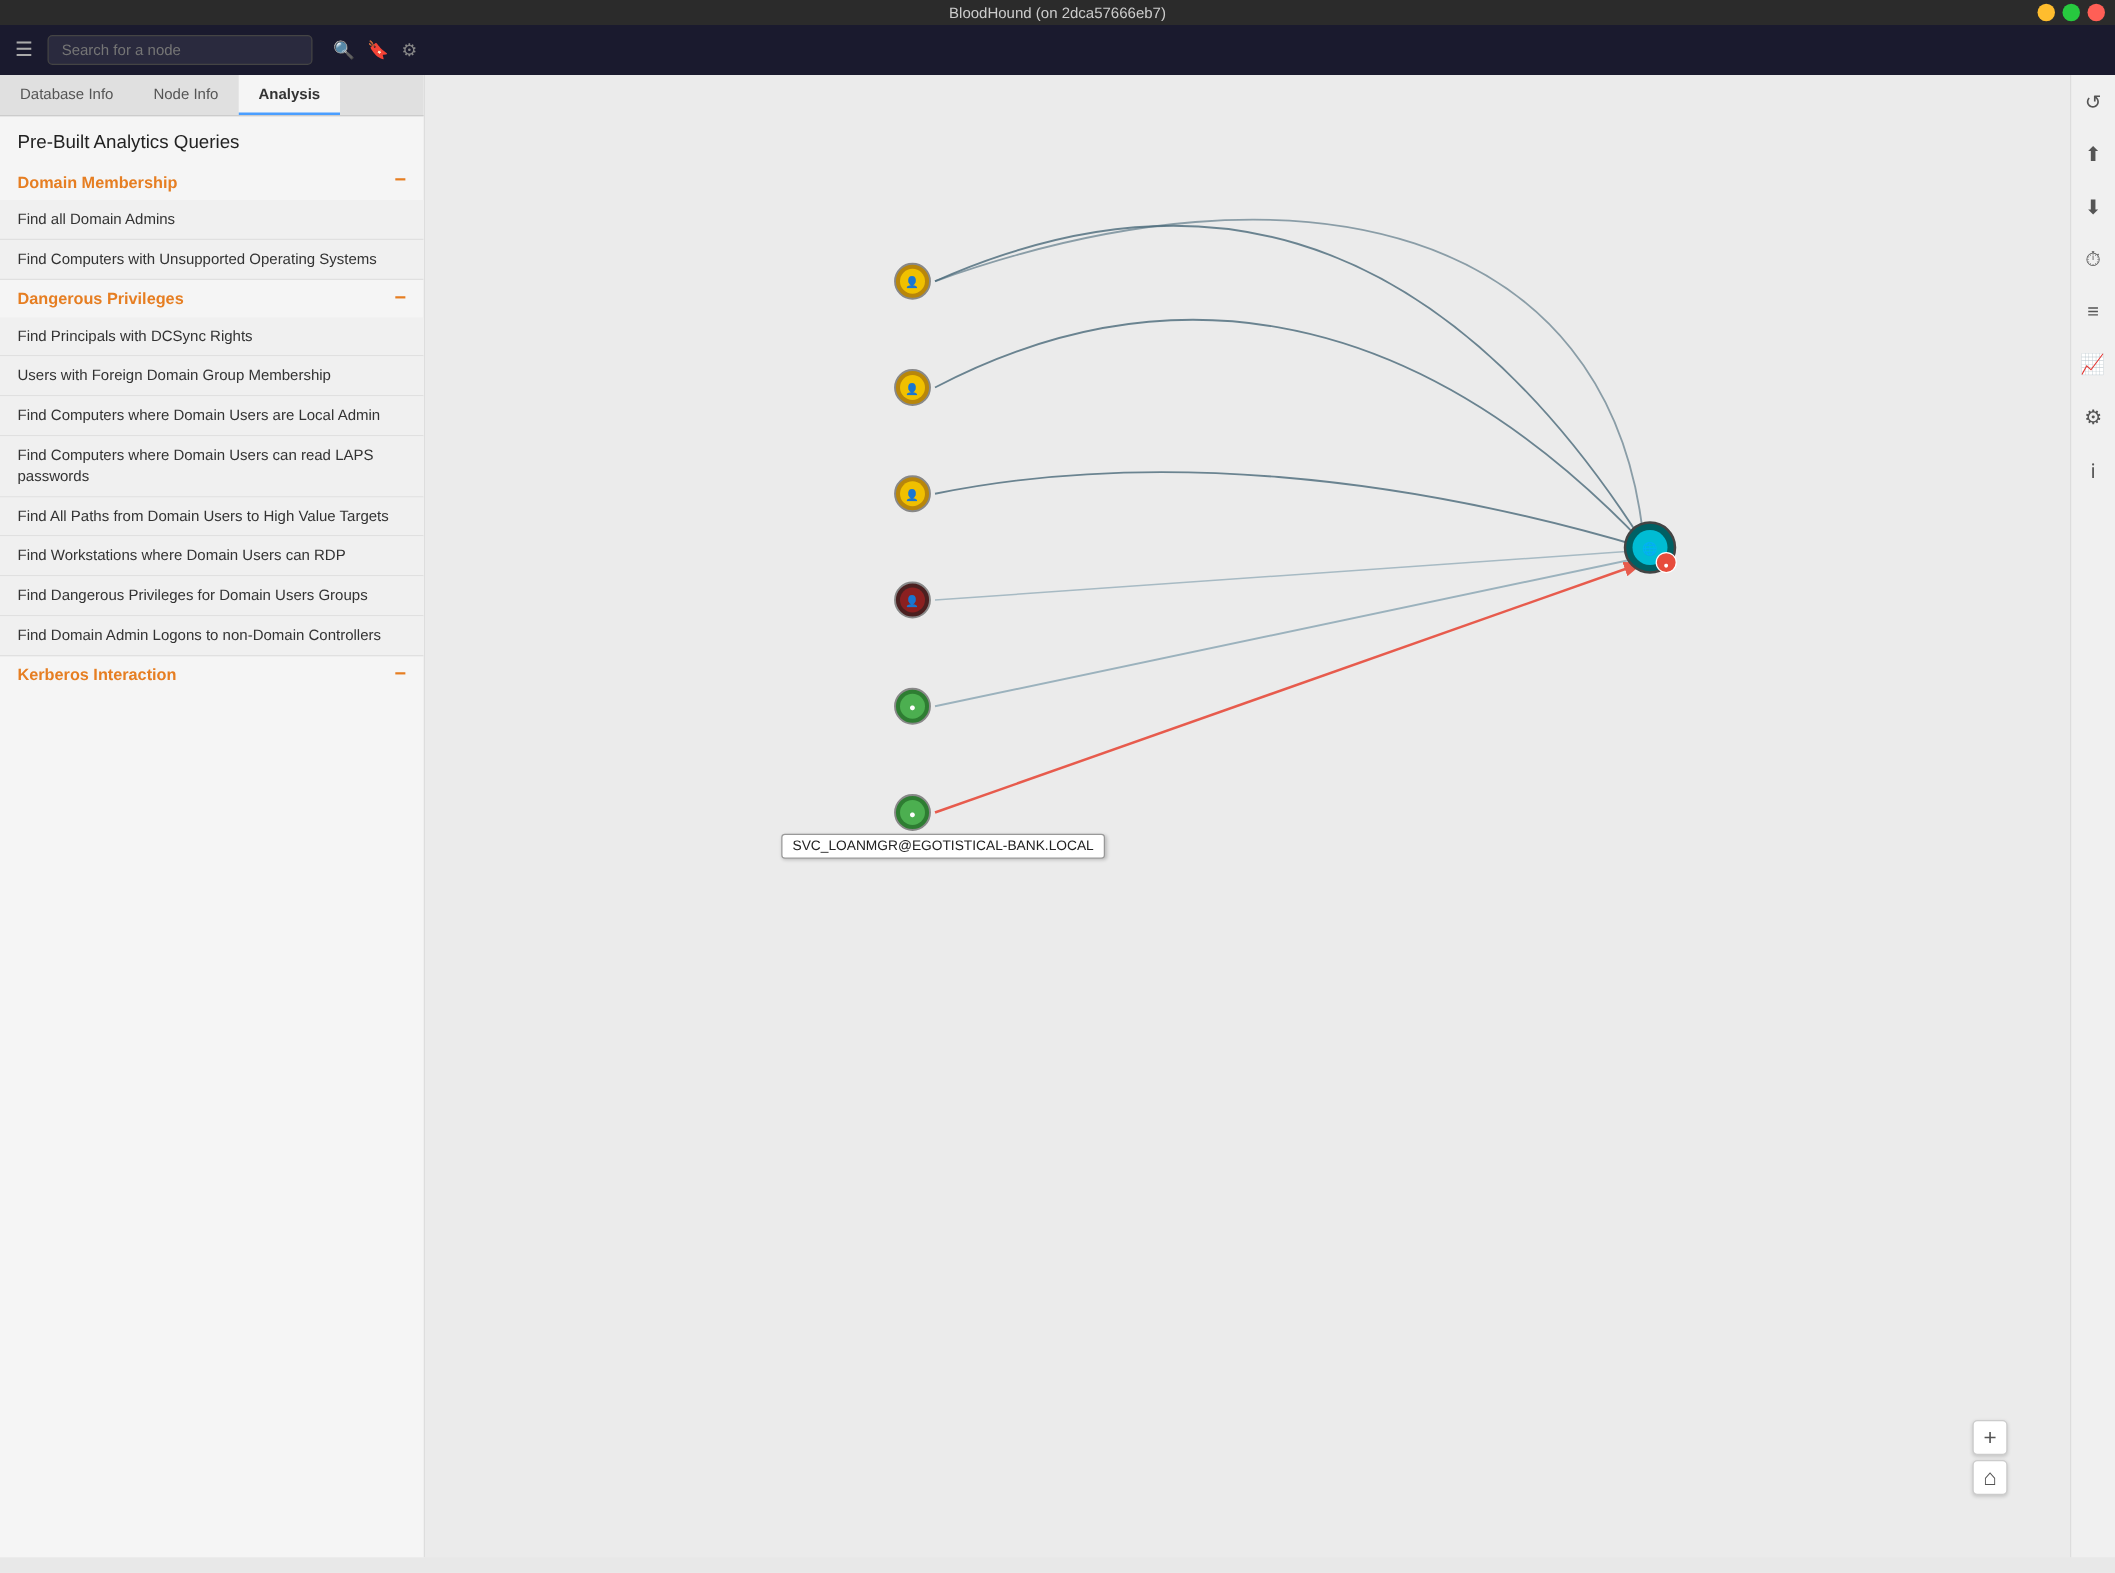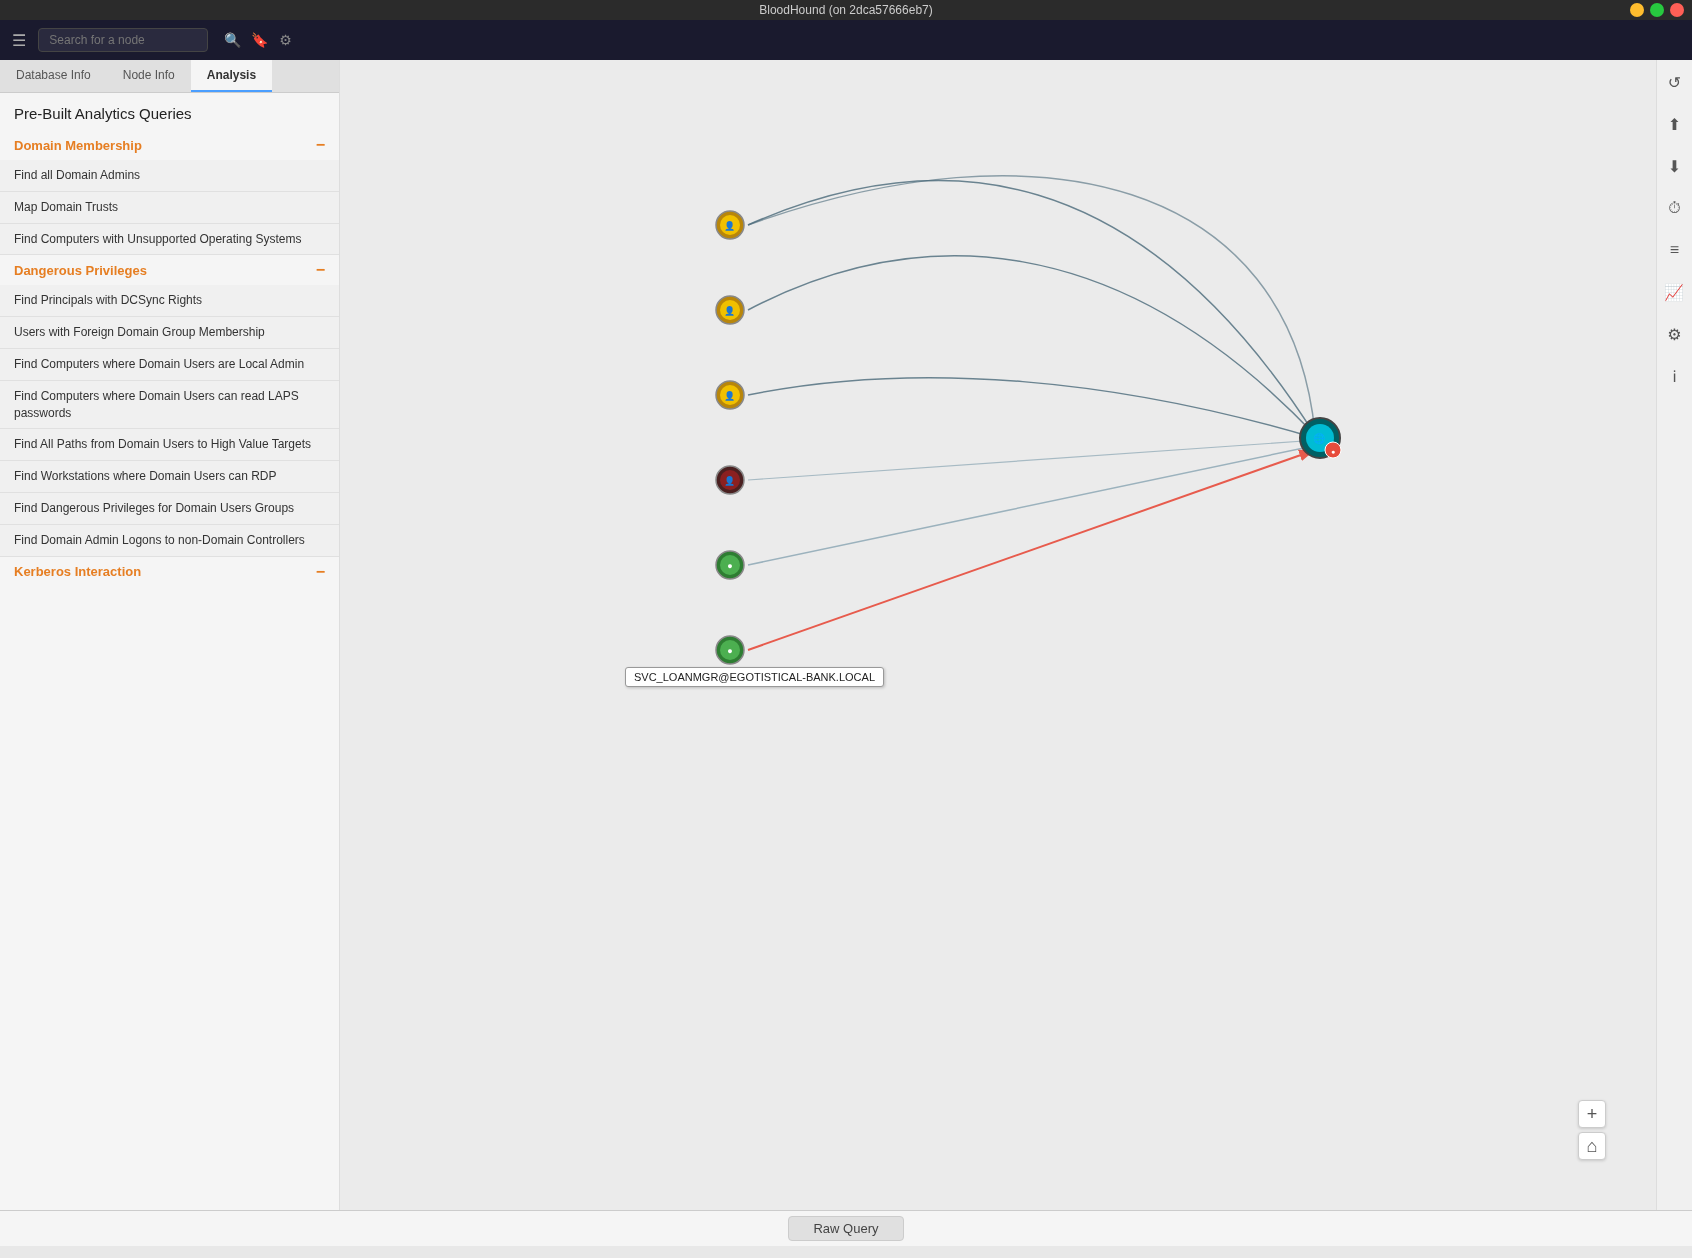--- a/index.html
+++ b/index.html
@@ -62,21 +62,21 @@
       cursor: pointer;
       margin-right: 4px;
     }
     #topbar .search-box {
       background: #2a2a3e;
       border: 1px solid #444;
       border-radius: 4px;
       padding: 4px 10px;
       color: #ccc;
       font-size: 12px;
-      width: 170px;
+      width: 212px;
       outline: none;
     }
     #topbar .topbar-icons {
       display: flex;
       gap: 10px;
       margin-left: 8px;
     }
     #topbar .topbar-icon {
       color: #888;
       font-size: 14px;
@@ -294,21 +294,20 @@
       </div>
 
       <div id="sidebar-content">
         <div class="analytics-title">Pre-Built Analytics Queries</div>
 
         <div class="section-header">
           <span class="section-label">Domain Membership</span>
           <span class="collapse-icon">−</span>
         </div>
         <div class="query-item">Find all Domain Admins</div>
-        <div class="query-item">Map Domain Trusts</div>
         <div class="query-item">Find Computers with Unsupported Operating Systems</div>
 
         <div class="section-header">
           <span class="section-label">Dangerous Privileges</span>
           <span class="collapse-icon">−</span>
         </div>
         <div class="query-item">Find Principals with DCSync Rights</div>
         <div class="query-item">Users with Foreign Domain Group Membership</div>
         <div class="query-item">Find Computers where Domain Users are Local Admin</div>
         <div class="query-item">Find Computers where Domain Users can read LAPS passwords</div>
@@ -396,16 +395,13 @@
       <div class="rt-icon">⬆</div>
       <div class="rt-icon">⬇</div>
       <div class="rt-icon">⏱</div>
       <div class="rt-icon">≡</div>
       <div class="rt-icon">📈</div>
       <div class="rt-icon">⚙</div>
       <div class="rt-icon">ℹ</div>
     </div>
   </div>
 
-  <div id="bottom-bar">
-    <button class="raw-query-btn">Raw Query</button>
-  </div>
 </div>
 
 </body></html>

